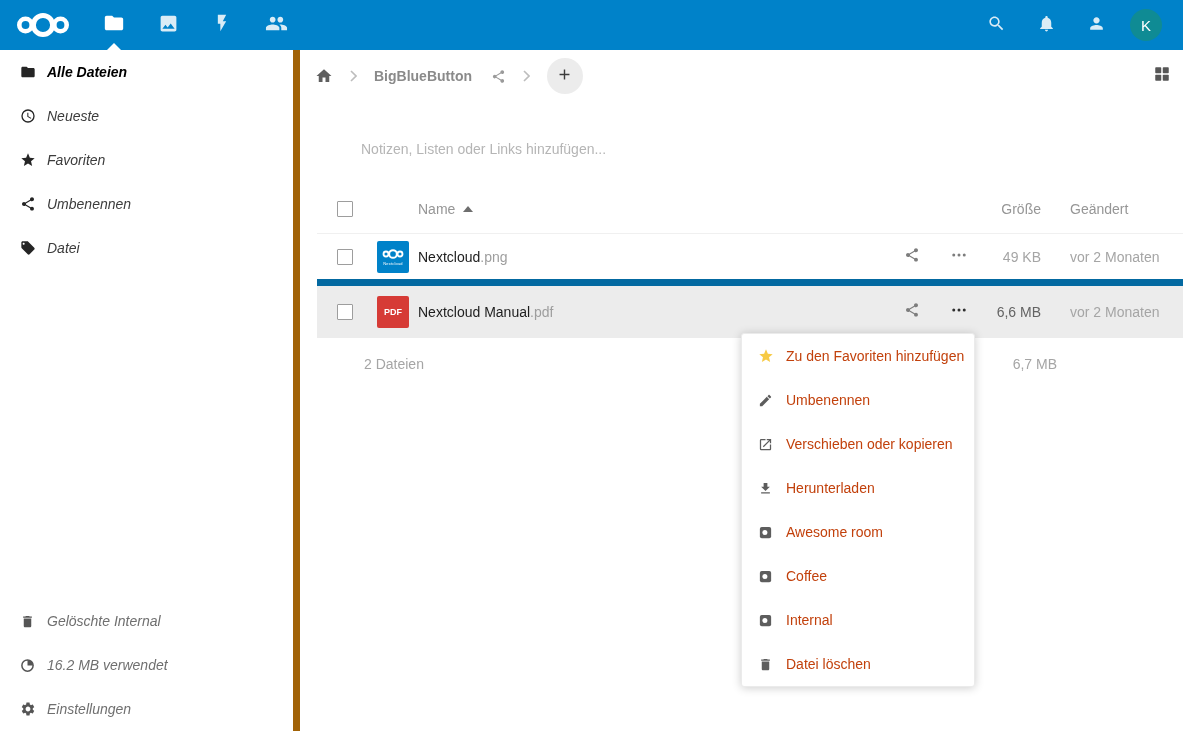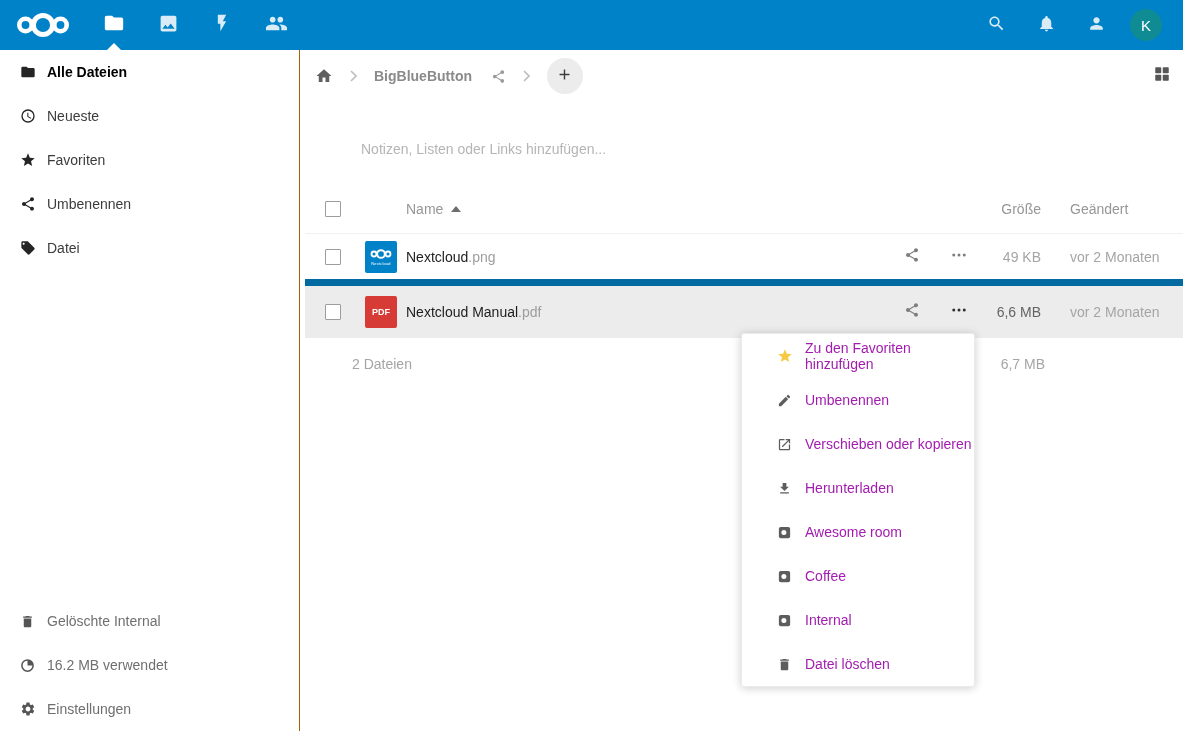--- a/index.html
+++ b/index.html
@@ -20,21 +20,21 @@
   .topbar-right { margin-left:auto; margin-right:12px; display:flex; align-items:center; }
   .hbtn { width:50px; height:50px; display:flex; align-items:center;
           justify-content:center; cursor:pointer; }
   .hbtn svg { opacity:.85; }
   .avatar { width:32px; height:32px; border-radius:50%; color:#fff;
             display:flex; align-items:center; justify-content:center;
             font-size:15px; cursor:pointer; }
 
   
   .sidebar { position:fixed; top:50px; left:0; width:300px; height:681px;
-             background:#fff; border-right:1px solid #a16207; z-index:5; }
+             background:#fff; border-right:7px solid #a16207; z-index:5;font-style:italic; }
   .nav-item { height:44px; display:flex; align-items:center; padding-left:20px;
               font-size:14px; color:#3c3c3c; cursor:pointer; }
   .nav-item .nicon { width:16px; height:16px; margin-right:11px; display:flex;
                      align-items:center; color:#252525; flex:0 0 16px; }
   .nav-item.active { font-weight:bold; color:#000; }
   .sidebar-bottom { position:absolute; bottom:0; left:0; right:0; }
   .sidebar-bottom .nav-item { color:#6f6f6f; }
   .sidebar-bottom .nav-item .nicon { color:#555; }
 
   
@@ -50,21 +50,21 @@
              display:flex; align-items:center; justify-content:center;
              color:#3c3c3c; cursor:pointer; }
   .view-toggle { margin-left:auto; color:#565656; display:flex; cursor:pointer; }
 
   .notes-input { position:absolute; top:84px; left:60px; width:420px; height:30px;
                  border:none; outline:none; font-size:14px; color:#333;
                  font-family:"Liberation Sans", sans-serif; background:transparent; }
   .notes-input::placeholder { color:#b5b5b5; }
 
   
-  .filelist { position:absolute; top:134px; left:4px; right:0; }
+  .filelist { position:absolute; top:134px; left:16px; right:0; }
   .frow { height:52px; display:flex; align-items:center; font-size:14px; }
   .frow.hdr { height:50px; color:#969696; border-bottom:1px solid #f0f0f0; }
   .frow.file { border-bottom:7px solid #0369a1; cursor:pointer; }
   .frow.selected { background:#ececec; border-bottom:1px solid #ececec; }
   .cell-check { flex:0 0 60px; padding-left:20px; }
   .checkbox { width:16px; height:16px; border:1px solid #9d9d9d; border-radius:1px;
               background:#fff; cursor:pointer; }
   .cell-icon { flex:0 0 41px; }
   .cell-name { flex:1 1 auto; display:flex; align-items:center; color:#1d1d1d; }
   .ext { color:#9e9e9e; }
@@ -87,22 +87,22 @@
   .thumb { width:32px; height:32px; border-radius:2px; overflow:hidden;
            display:flex; flex-direction:column; align-items:center; justify-content:center; }
   .thumb-nc { background:#0082c9; }
   .thumb-nc .nclabel { color:#fff; font-size:4px; margin-top:1px; letter-spacing:.2px; }
   .thumb-pdf { background:#d63b36; color:#fff; font-weight:bold; font-size:9px; }
 
   
   .ctx-menu { position:fixed; left:741px; top:333px; width:234px; background:#fff;
               border:1px solid #ebebeb; border-radius:3px; z-index:60;
               box-shadow:0 1px 10px rgba(0,0,0,.20); }
-  .menu-item { height:44px; display:flex; align-items:center; padding-left:23px;
-               font-size:14px; color:#a21caf; cursor:pointer;margin-left:12px; }
+  .menu-item { height:44px; display:flex; align-items:center; padding-left:16px;
+               font-size:14px; color:#c2410c; cursor:pointer; }
   .micon { width:16px; height:16px; margin-right:12px; display:flex;
            align-items:center; color:#5d5d5d; flex:0 0 16px; }
   .micon.yellow { color:#f7ca45; }
 </style>
 </head>
 <body>
 
 <div class="topbar">
   <div class="logo">
     <svg width="56" height="30" viewBox="0 0 56 30">

